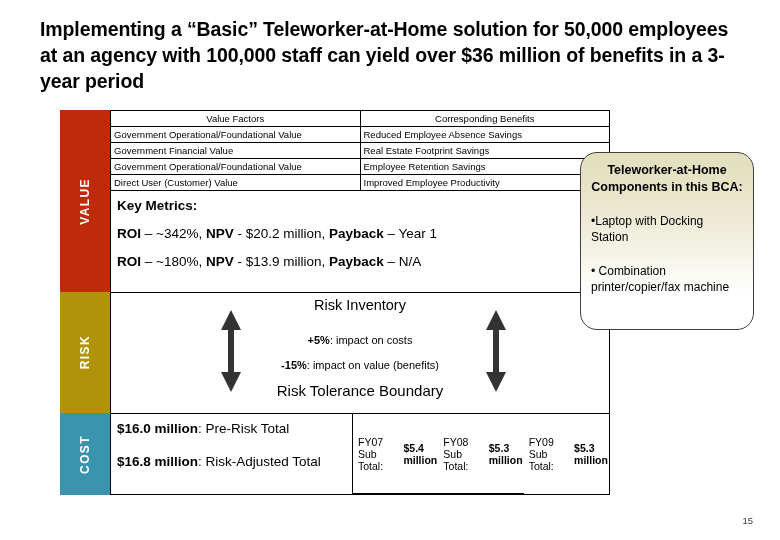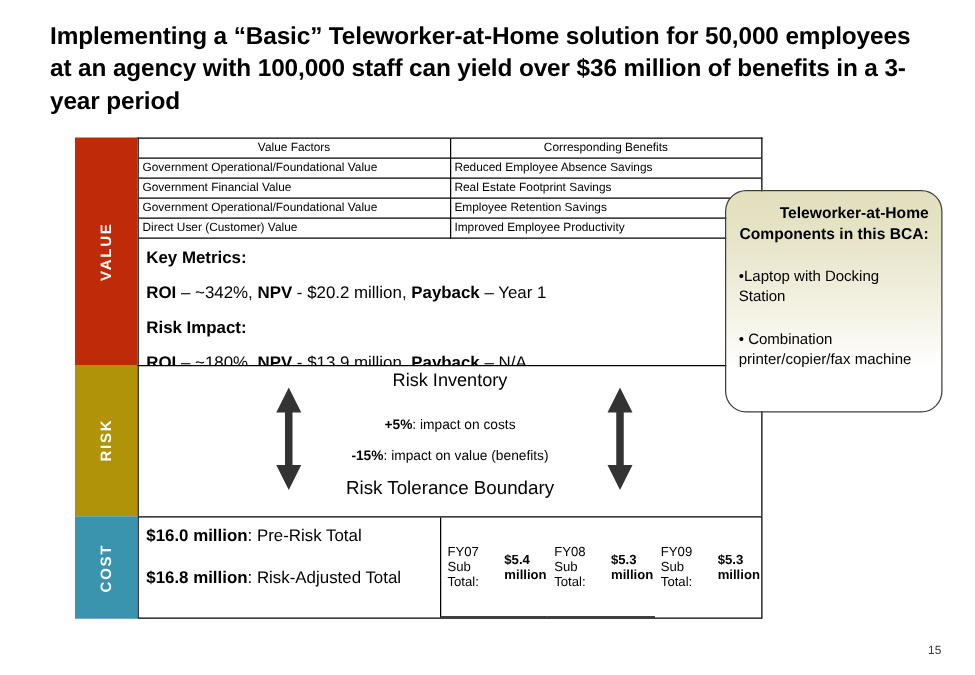--- a/index.html
+++ b/index.html
@@ -149,21 +149,21 @@
     left: 580px; top: 152px;
     width: 174px; height: 178px;
     border: 1.5px solid #3f3f3f;
     border-radius: 17px;
     background: linear-gradient(to bottom, #e2dfbe 0%, #e7e4c8 22%, #f3f1e2 52%, #ffffff 80%, #ffffff 100%);
     padding: 9px 10px 0 10px;
   }
   #callout-title {
     font-size: 12.5px;
     font-weight: bold;
-    text-align: right;
+    text-align: center;
     color: #000;
     line-height: 1.32;
   }
   #callout-list {
     margin-top: 14px;
     font-size: 12px;
     color: #000;
     line-height: 1.3;
   }
   #callout-list .bullet { margin-bottom: 1px; margin-top: 19px; }
@@ -224,23 +224,20 @@
           </tr>
         </tbody>
       </table>
 
       <div id="metrics">
         <div class="line">
           <b>Key Metrics:</b>
         </div>
         <div class="line">
           <b>ROI</b><span> – ~342%, </span><b>NPV</b><span> - $20.2 million, </span><b>Payback</b><span> – Year 1</span>
-        </div>
-        <div class="line">
-          <b>Risk Impact:</b>
         </div>
         <div class="line">
           <b>ROI</b><span> – ~180%, </span><b>NPV</b><span> - $13.9 million, </span><b>Payback</b><span> – N/A</span>
         </div>
       </div>
     </div>
 
     <div class="pane" id="pane-risk">
       <div id="risk-inner">
         <div class="risk-txt" id="risk-title">Risk Inventory</div>

